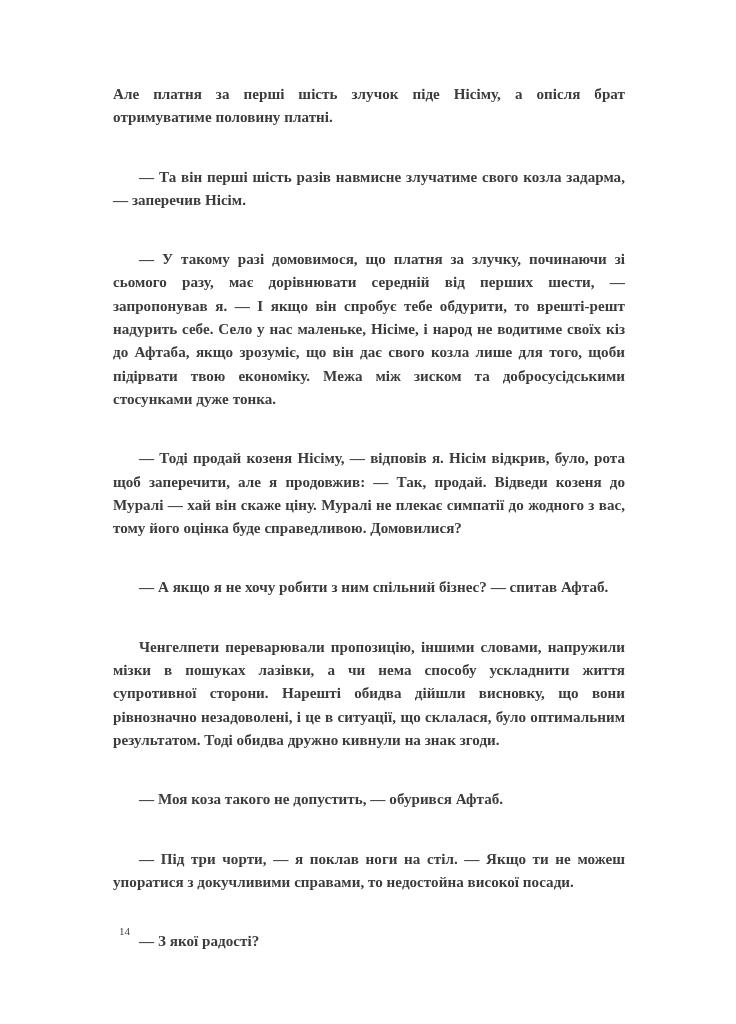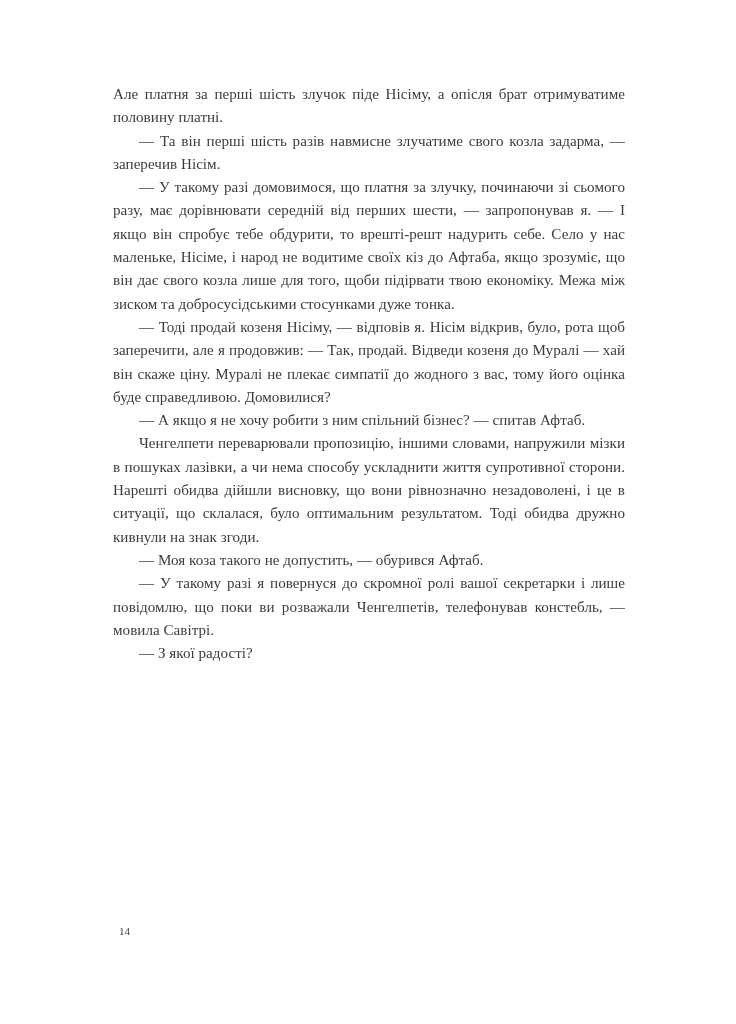--- a/index.html
+++ b/index.html
@@ -27,36 +27,37 @@
     left: 113px;
     top: 83px;
     width: 512px;
     color: #3c3c3c;
     font-size: 15.1px;
     line-height: 23.3px;
     text-align: justify;
     text-justify: inter-word;
     hyphens: manual;
     -webkit-hyphens: manual;
-    font-weight: 400;
+    font-weight: 700;
     letter-spacing: 0.03px;
   }
 
   .para {
     margin: 0;
     text-indent: 0;
   }
 
   .para + .para {
     margin-top: 0;
   }
 
   
   .para.indent {
     text-indent: 26px;
+    margin-top: 36px;
   }
 
   
   .para {
     text-align-last: left;
   }
 
   .page-number {
     position: absolute;
     left: 119px;
@@ -73,19 +74,19 @@
 <div class="page">
 
   <div class="text-block">
     <p class="para">Але платня за перші шість злучок піде Нісіму, а опісля брат отримуватиме половину платні.</p>
     <p class="para indent">— Та він перші шість разів навмисне злучатиме свого козла задарма, — заперечив Нісім.</p>
     <p class="para indent">— У такому разі домовимося, що платня за злучку, починаючи зі сьомого разу, має дорівнювати середній від перших шести, — запропонував я. — І якщо він спробує тебе обдурити, то врешті-решт надурить себе. Село у нас маленьке, Нісіме, і народ не водитиме своїх кіз до Афтаба, якщо зрозуміє, що він дає свого козла лише для того, щоби підірвати твою економіку. Межа між зиском та добросусідськими стосунками дуже тонка.</p>
     <p class="para indent">— Тоді продай козеня Нісіму, — відповів я. Нісім відкрив, було, рота щоб заперечити, але я продовжив: — Так, продай. Відведи козеня до Муралі — хай він скаже ціну. Муралі не плекає симпатії до жодного з вас, тому його оцінка буде справедливою. Домовилися?</p>
     <p class="para indent">— А якщо я не хочу робити з ним спільний бізнес? — спитав Афтаб.</p>
     <p class="para indent">Ченгелпети переварювали пропозицію, іншими словами, напружили мізки в пошуках лазівки, а чи нема способу ускладнити життя супротивної сторони. Нарешті обидва дійшли висновку, що вони рівнозначно незадоволені, і це в ситуації, що склалася, було оптимальним результатом. Тоді обидва дружно кивнули на знак згоди.</p>
     <p class="para indent">— Моя коза такого не допустить, — обурився Афтаб.</p>
-    <p class="para indent">— У такому разі я повернуся до скромної ролі вашої секретарки і лише повідомлю, що поки ви розважали Ченгелпетів, телефонував констебль, — мовила Савітрі.</p>
+    <p class="para indent">— Під три чорти, — я поклав ноги на стіл. — Якщо ти не можеш упоратися з докучливими справами, то недостойна високої посади.</p>
     <p class="para indent">— З якої радості?</p>
   </div>
 
   <div class="page-number">14</div>
 
 </div>
 
 </body></html>

